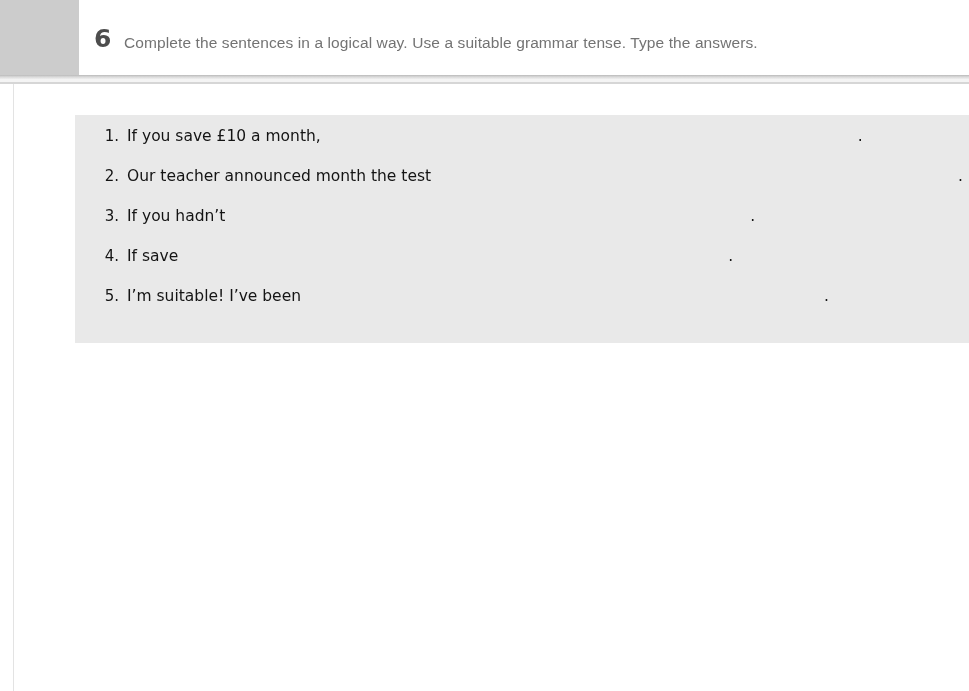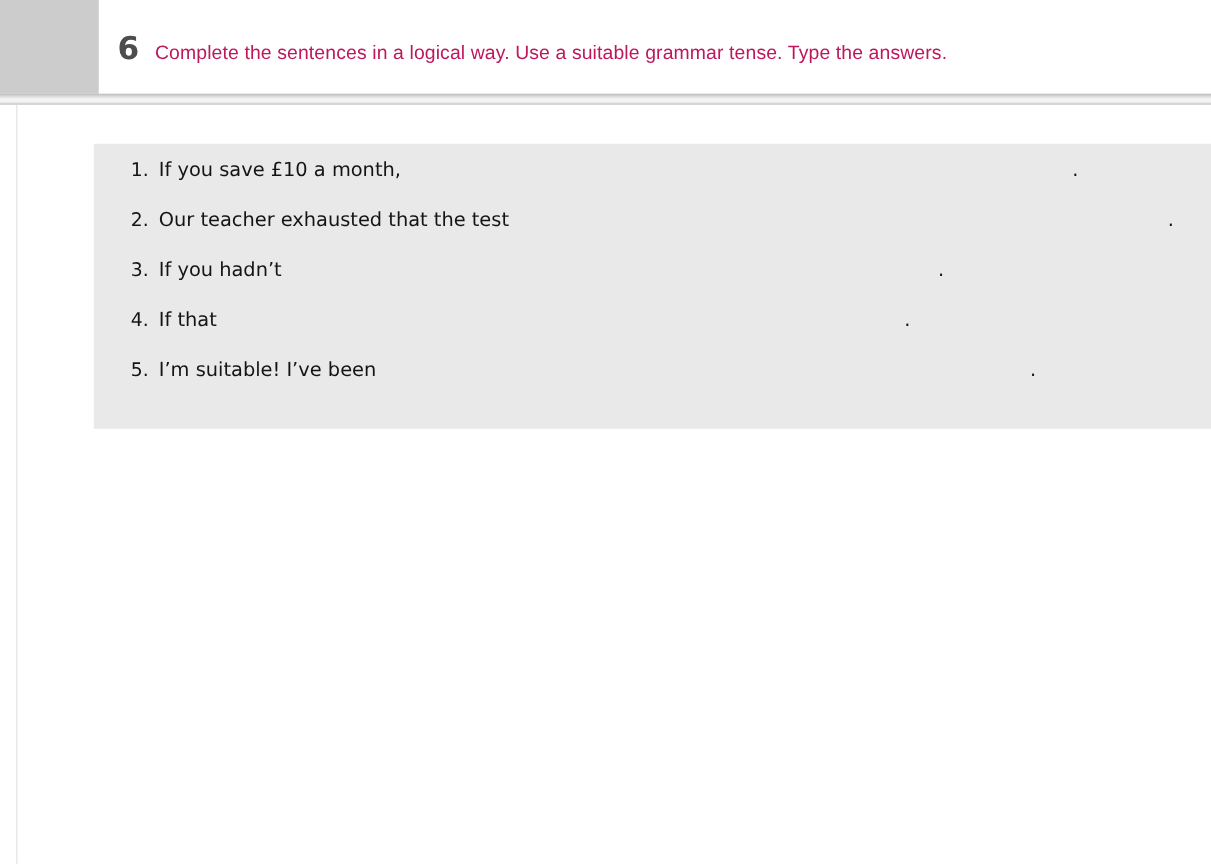--- a/index.html
+++ b/index.html
@@ -41,21 +41,21 @@
     font-weight: bold;
     color: #4d4d4d;
     line-height: 1;
   }
   .exercise-instruction {
     position: absolute;
     left: 124px;
     top: 34px;
     font-family: "Liberation Sans", sans-serif;
     font-size: 15.5px;
-    color: #be185d;
+    color: #737373;
     letter-spacing: 0.1px;
     white-space: nowrap;
   }
 
   
   .header-rule {
     position: absolute;
     left: 0;
     top: 75px;
     width: 969px;
@@ -165,35 +165,35 @@
 
     <div class="q-row">
       <span class="q-num">1.</span>
       <span class="q-text">If you save £10 a month,</span>
       <span class="q-gap gap-1" placeholder=""></span>
       <span class="q-period">.</span>
     </div>
 
     <div class="q-row">
       <span class="q-num">2.</span>
-      <span class="q-text">Our teacher exhausted that the test</span>
+      <span class="q-text">Our teacher announced month the test</span>
       <span class="q-gap gap-2" placeholder=""></span>
       <span class="q-period">.</span>
     </div>
 
     <div class="q-row">
       <span class="q-num">3.</span>
       <span class="q-text">If you hadn’t</span>
       <span class="q-gap gap-3" placeholder=""></span>
       <span class="q-period">.</span>
     </div>
 
     <div class="q-row">
       <span class="q-num">4.</span>
-      <span class="q-text">If that</span>
+      <span class="q-text">If save</span>
       <span class="q-gap gap-4" placeholder=""></span>
       <span class="q-period">.</span>
     </div>
 
     <div class="q-row">
       <span class="q-num">5.</span>
       <span class="q-text">I’m suitable! I’ve been</span>
       <span class="q-gap gap-5" placeholder=""></span>
       <span class="q-period">.</span>
     </div>

